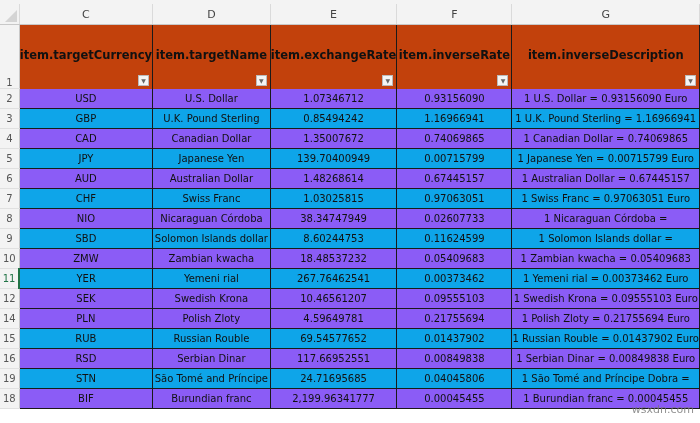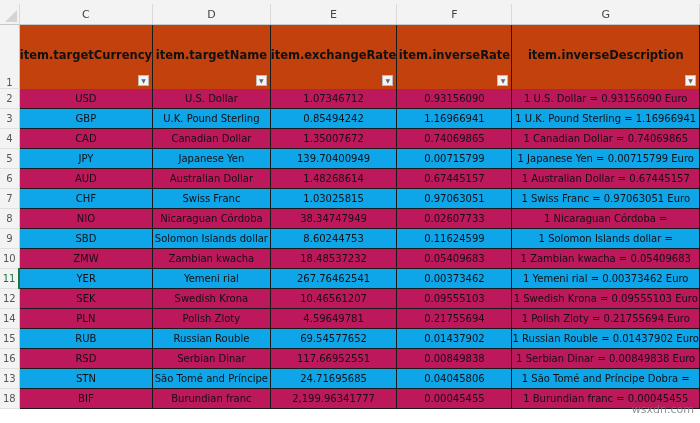--- a/index.html
+++ b/index.html
@@ -10,21 +10,21 @@
   td, th { padding:0; overflow:hidden; white-space:nowrap; }
   .colhdr th { height:20px; background:#f3f3f3; color:#444; font-weight:normal; font-size:11px; border-right:1px solid #dadada; border-bottom:1px solid #c8c8c8; text-align:center; }
   .corner { background:#f3f3f3; position:relative; }
   .corner .tri { position:absolute; right:2px; bottom:2px; width:0; height:0; border-left:12px solid transparent; border-bottom:12px solid #d4d4d4; }
   .rowhdr { width:22px; background:#f3f3f3; color:#555; font-size:10px; text-align:center; border-right:1px solid #c8c8c8; border-bottom:1px solid #e0e0e0; }
   .rowhdr.active { color:#217346; border-right:2px solid #217346; }
   .hdrcell { background:#c2410c; color:#111; font-weight:bold; font-size:11.5px; text-align:center; height:63px; border-right:1.5px solid #1a1a1a; position:relative; vertical-align:middle;margin-left:22px; }
   .hdrcell .lbl { display:block; padding-bottom:4px; }
   .dd { position:absolute; right:3px; bottom:3px; width:11px; height:11px; background:#f4f4f4; border:1px solid #bbb; box-sizing:border-box; font-size:6px; line-height:9px; color:#666; text-align:center; }
   .cell { height:19px; font-size:10px; color:#111; text-align:center; border-right:1.5px solid #1a1a1a; border-bottom:1px solid #1a1a1a; }
-  tr.even .cell { background:#be185d; }
+  tr.even .cell { background:#8b5cf6; }
   tr.odd .cell { background:#0ea5e9; }
   .cell.last { border-right:1px solid #1a1a1a; }
   .watermark { position:absolute; right:6px; bottom:7px; font-size:11px; color:#777; opacity:0.8; }
 </style>
 </head>
 <body>
 
 <div class="topstrip"></div>
 
 <div class="grid">
@@ -179,21 +179,21 @@
         </tr>
         <tr class="even">
           <td class="rowhdr">16</td>
           <td class="cell">RSD</td>
           <td class="cell">Serbian Dinar</td>
           <td class="cell">117.66952551</td>
           <td class="cell">0.00849838</td>
           <td class="cell last">1 Serbian Dinar = 0.00849838 Euro</td>
         </tr>
         <tr class="odd">
-          <td class="rowhdr">13</td>
+          <td class="rowhdr">19</td>
           <td class="cell">STN</td>
           <td class="cell">São Tomé and Príncipe</td>
           <td class="cell">24.71695685</td>
           <td class="cell">0.04045806</td>
           <td class="cell last">1 São Tomé and Príncipe Dobra =</td>
         </tr>
         <tr class="even">
           <td class="rowhdr">18</td>
           <td class="cell">BIF</td>
           <td class="cell">Burundian franc</td>

